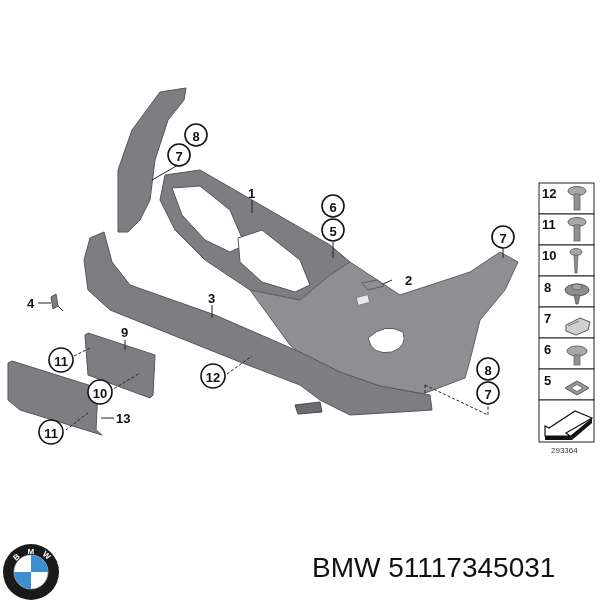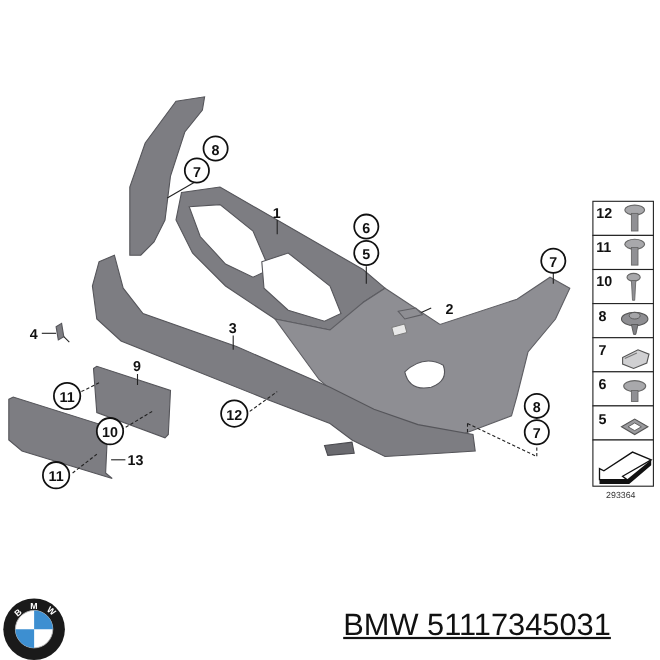--- a/index.html
+++ b/index.html
@@ -10,21 +10,21 @@
   .plain-label { font-family:"Liberation Sans", sans-serif; font-weight:bold; font-size:13px; fill:#111; }
   .leader { stroke:#222; stroke-width:1; fill:none; }
   .leader-dash { stroke:#222; stroke-width:1; fill:none; stroke-dasharray:3 2; }
   .part { fill:#7d7d82; stroke:#55555a; stroke-width:1; }
   .part-light { fill:#8e8e93; stroke:#5e5e63; stroke-width:1; }
   .part-dark { fill:#6a6a6f; stroke:#4a4a4f; stroke-width:1; }
   .hole { fill:#ffffff; stroke:#55555a; stroke-width:1; }
   .legend-box { fill:#ffffff; stroke:#222; stroke-width:1; }
   .legend-num { font-family:"Liberation Sans", sans-serif; font-weight:bold; font-size:13px; fill:#111; }
   .ref { font-family:"Liberation Sans", sans-serif; font-size:8px; fill:#333; }
-  #part-number { position:absolute; left:312px; top:552px; font-size:28px; color:#111; letter-spacing:0px; font-family:"Liberation Sans", sans-serif; white-space:nowrap;text-decoration:underline; }
+  #part-number { position:absolute; left:312px; top:552px; font-size:28px; color:#111; letter-spacing:0px; font-family:"Liberation Sans", sans-serif; white-space:nowrap; }
   #bmw-logo { position:absolute; left:2px; top:543px; width:58px; height:58px; }
 </style>
 </head>
 <body>
 
 <svg id="diagram" viewBox="0 0 600 600" xmlns="http://www.w3.org/2000/svg">
 
   <g>
 
     <path class="part" d="M160 92 L186 88 L184 100 L168 120 L155 160 L150 200 L140 220 L128 232 L118 232 L118 170 L132 130 Z"></path>

